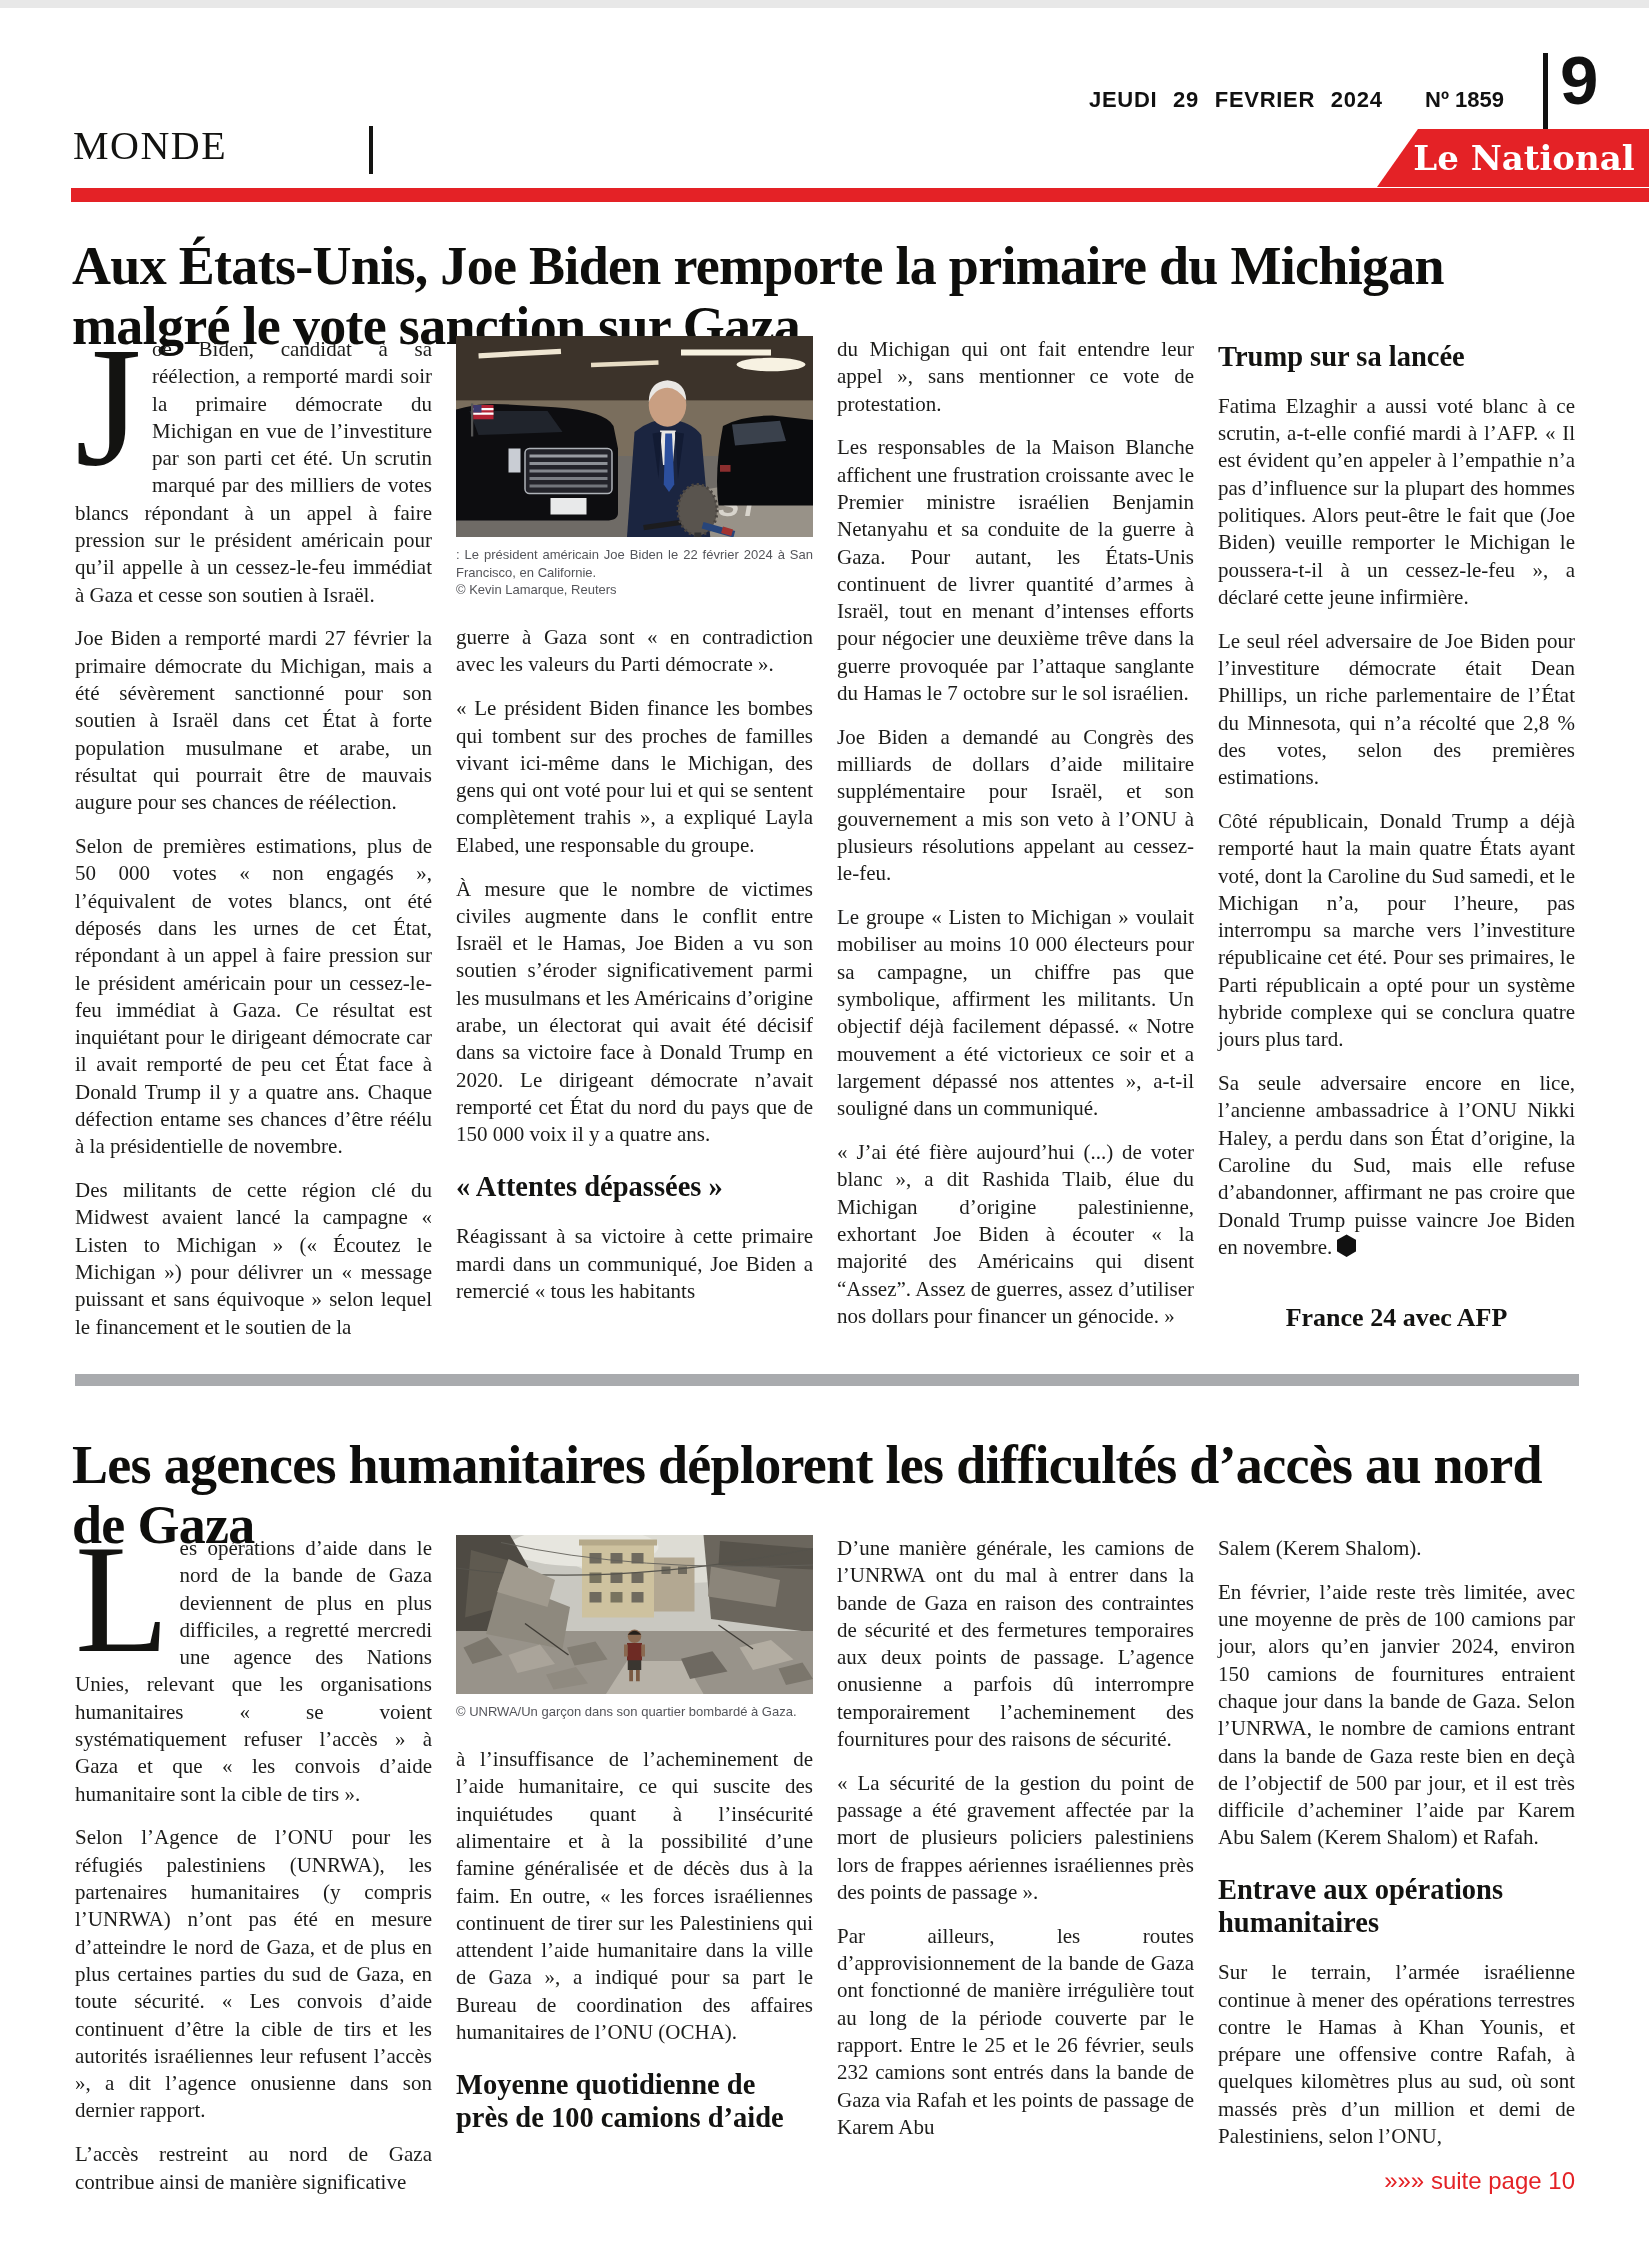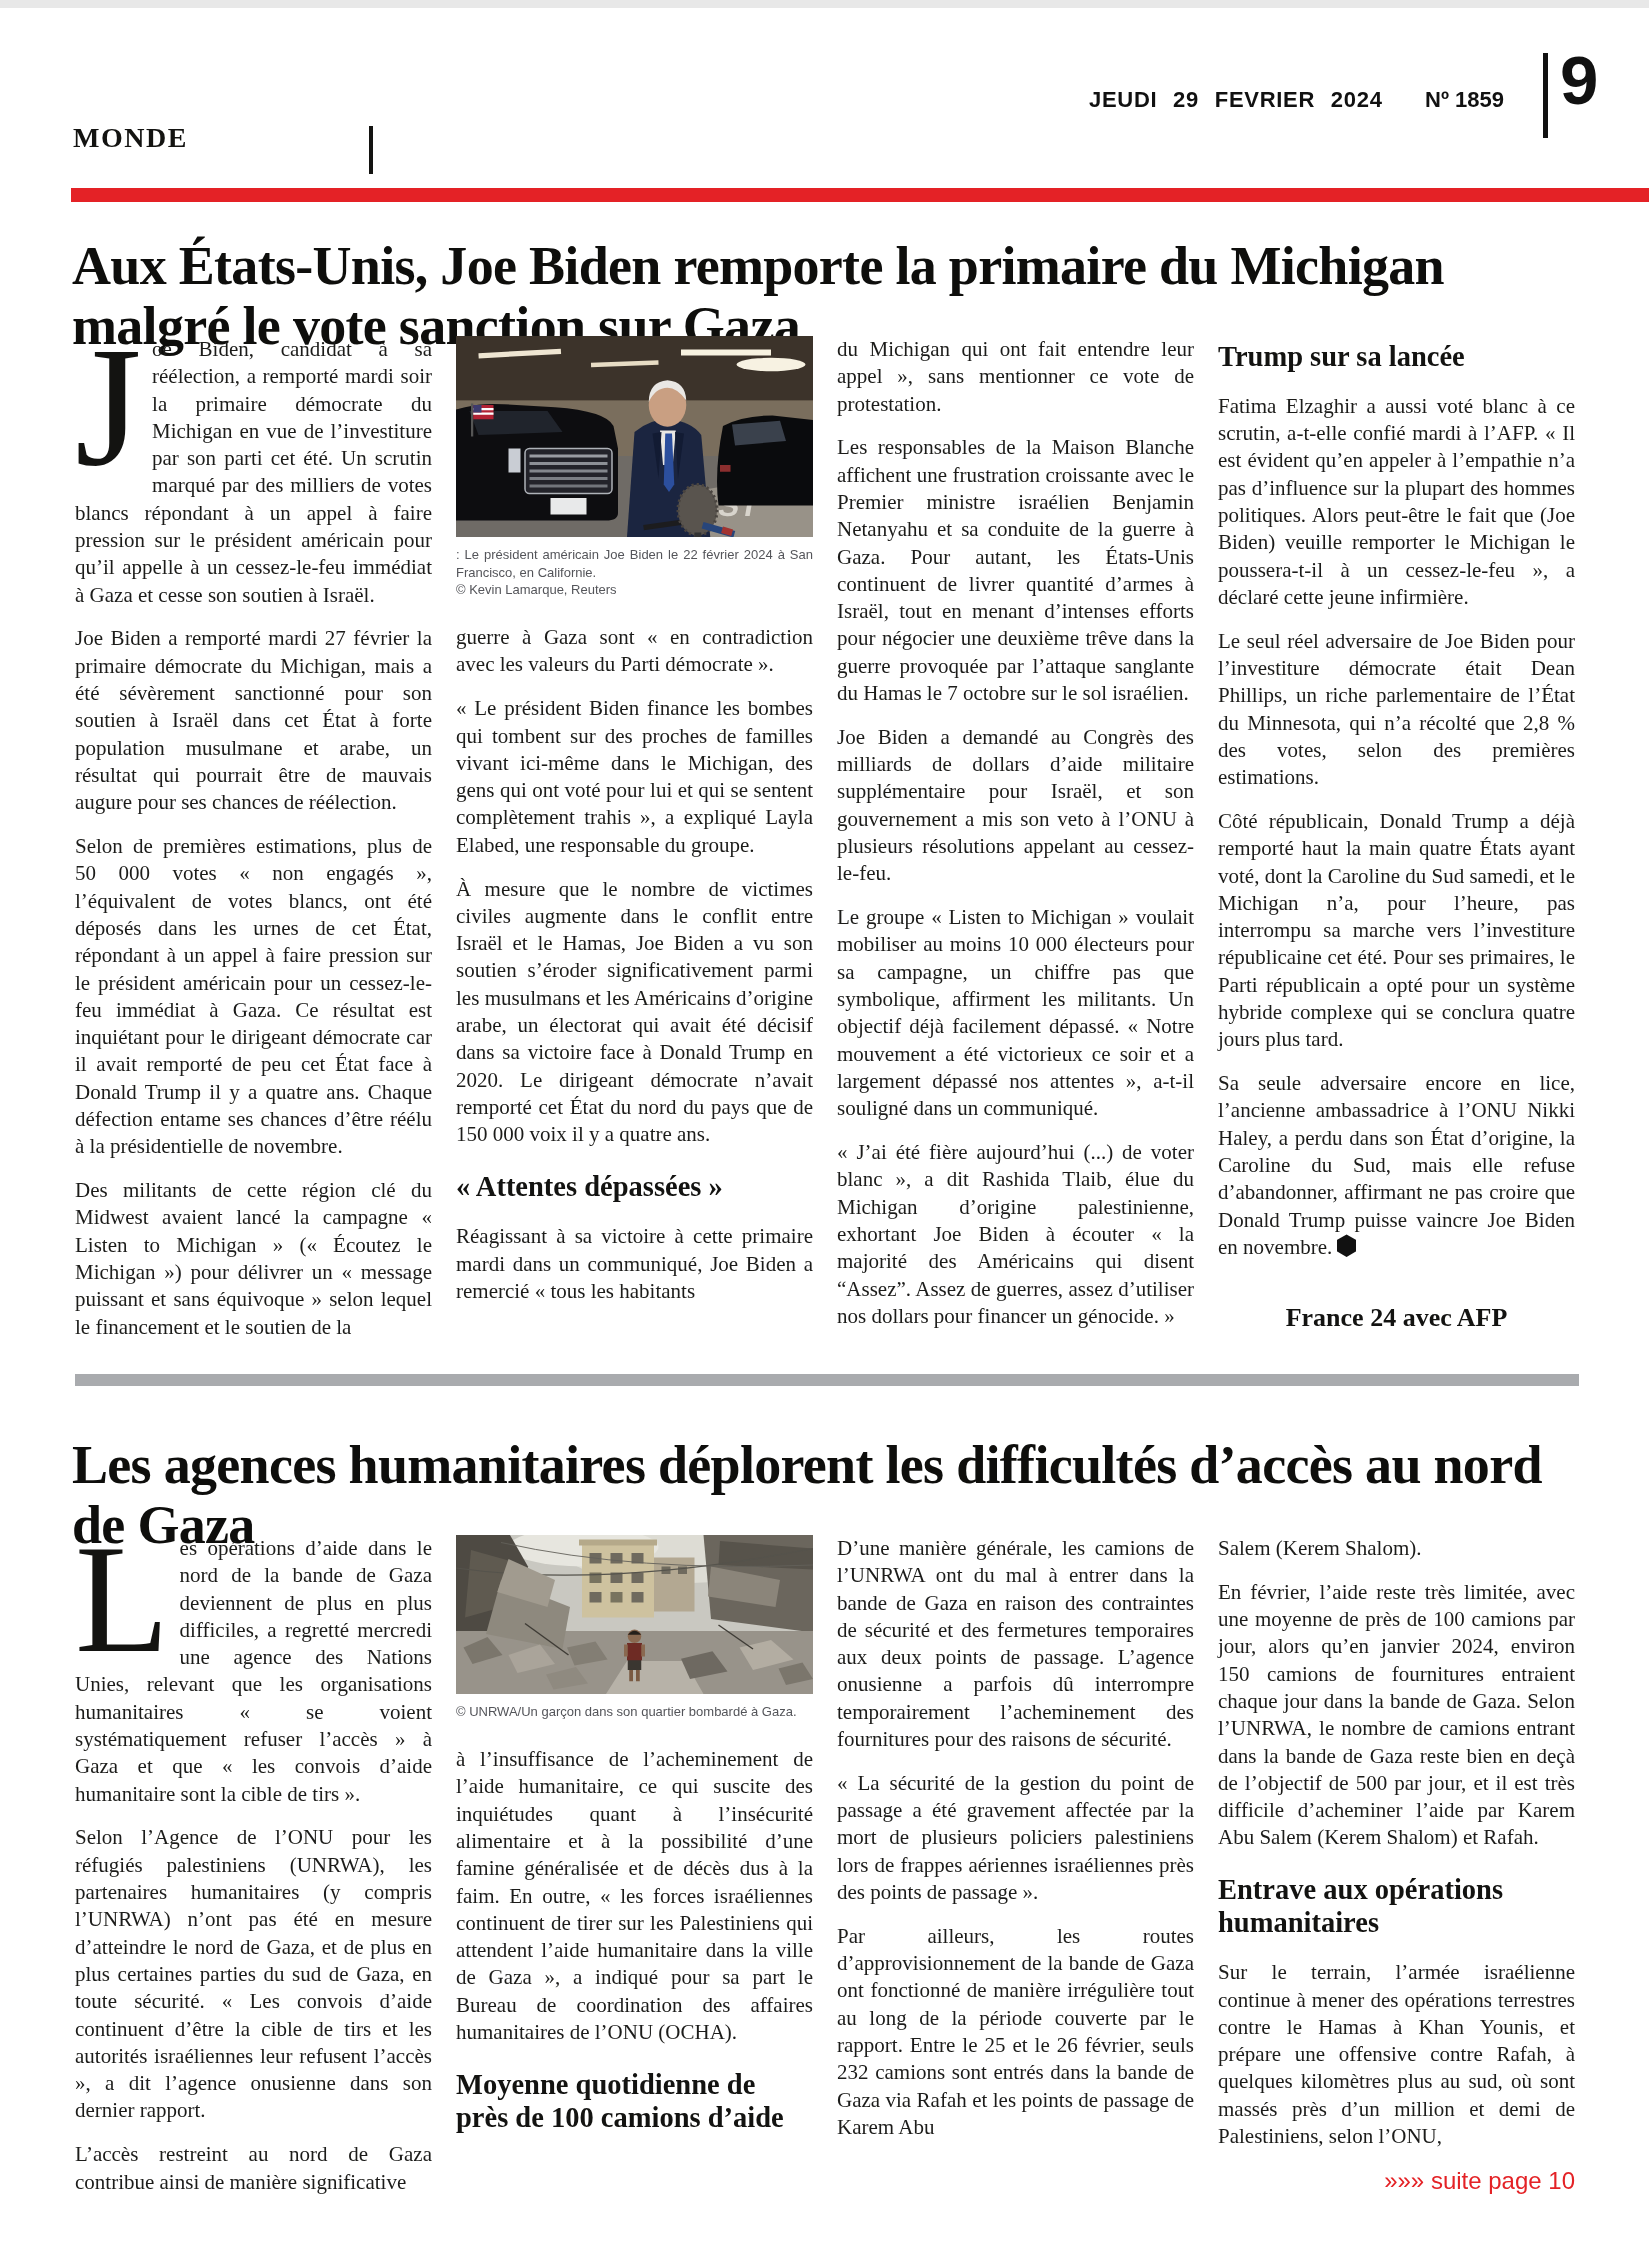--- a/index.html
+++ b/index.html
@@ -15,21 +15,21 @@
     font-family:"Liberation Serif","DejaVu Serif",serif;
   }
   
   .hdr-date{position:absolute;left:1089px;top:79px;font-family:"Liberation Sans",sans-serif;
     font-weight:bold;font-size:22px;letter-spacing:0.7px;word-spacing:9px;color:#111;}
   .hdr-issue{position:absolute;left:1425px;top:79px;font-family:"Liberation Sans",sans-serif;
     font-weight:bold;font-size:22px;color:#111;}
   .hdr-bar{position:absolute;left:1543px;top:45px;width:5.2px;height:85px;background:#111;}
   .hdr-page{position:absolute;left:1560px;top:33px;font-family:"Liberation Sans",sans-serif;
     font-weight:bold;font-size:69px;color:#111;}
-  .section-title{position:absolute;left:73px;top:114px;font-weight:bold;font-size:28px;
+  .section-title{position:absolute;left:73px;top:114px;font-weight:normal;font-size:40px;
     letter-spacing:1.5px;color:#131311;}
   .section-bar{position:absolute;left:369px;top:118px;width:3.7px;height:48px;background:#131311;}
   .brand-banner{position:absolute;left:1377px;top:121px;width:273px;height:58px;
     background:var(--accent-red);clip-path:polygon(15% 0,100% 0,100% 100%,0 100%);
     display:flex;align-items:center;justify-content:center;}
   .brand-banner span{font-family:"DejaVu Serif","Liberation Serif",serif;font-weight:bold;
     font-size:34px;color:#fff;padding-left:21px;}
   .header-rule{position:absolute;left:71px;top:180px;width:1579px;height:13.5px;background:var(--accent-red);}
   
   .headline{position:absolute;left:72px;width:1510px;font-weight:bold;font-size:54px;
@@ -62,20 +62,23 @@
 <body>
 
 <div class="page">
 
   <div class="hdr-date">JEUDI 29 FEVRIER 2024</div>
   <div class="hdr-issue">Nº 1859</div>
   <div class="hdr-bar"></div>
   <div class="hdr-page">9</div>
   <div class="section-title">MONDE</div>
   <div class="section-bar"></div>
+  <div class="brand-banner">
+    <span>Le National</span>
+  </div>
   <div class="header-rule"></div>
 
   <h1 class="headline headline-1">Aux États-Unis, Joe Biden remporte la primaire du Michigan malgré le vote sanction sur Gaza</h1>
 
   <div class="cols a1-cols">
     <div class="col">
       <p><span class="dropcap">J</span><span>oe Biden, candidat à sa réélection, a remporté mardi soir la primaire démocrate du Michigan en vue de l’investiture par son parti cet été. Un scrutin marqué par des milliers de votes blancs répondant à un appel à faire pression sur le président américain pour qu’il appelle à un cessez-le-feu immédiat à Gaza et cesse son soutien à Israël.</span></p>
       <p>Joe Biden a remporté mardi 27 février la primaire démocrate du Michigan, mais a été sévèrement sanctionné pour son soutien à Israël dans cet État à forte population musulmane et arabe, un résultat qui pourrait être de mauvais augure pour ses chances de réélection.</p>
       <p>Selon de premières estimations, plus de 50 000 votes « non engagés », l’équivalent de votes blancs, ont été déposés dans les urnes de cet État, répondant à un appel à faire pression sur le président américain pour un cessez-le-feu immédiat à Gaza. Ce résultat est inquiétant pour le dirigeant démocrate car il avait remporté de peu cet État face à Donald Trump il y a quatre ans. Chaque défection entame ses chances d’être réélu à la présidentielle de novembre.</p>
       <p>Des militants de cette région clé du Midwest avaient lancé la campagne « Listen to Michigan » (« Écoutez le Michigan ») pour délivrer un « message puissant et sans équivoque » selon lequel le financement et le soutien de la</p>

